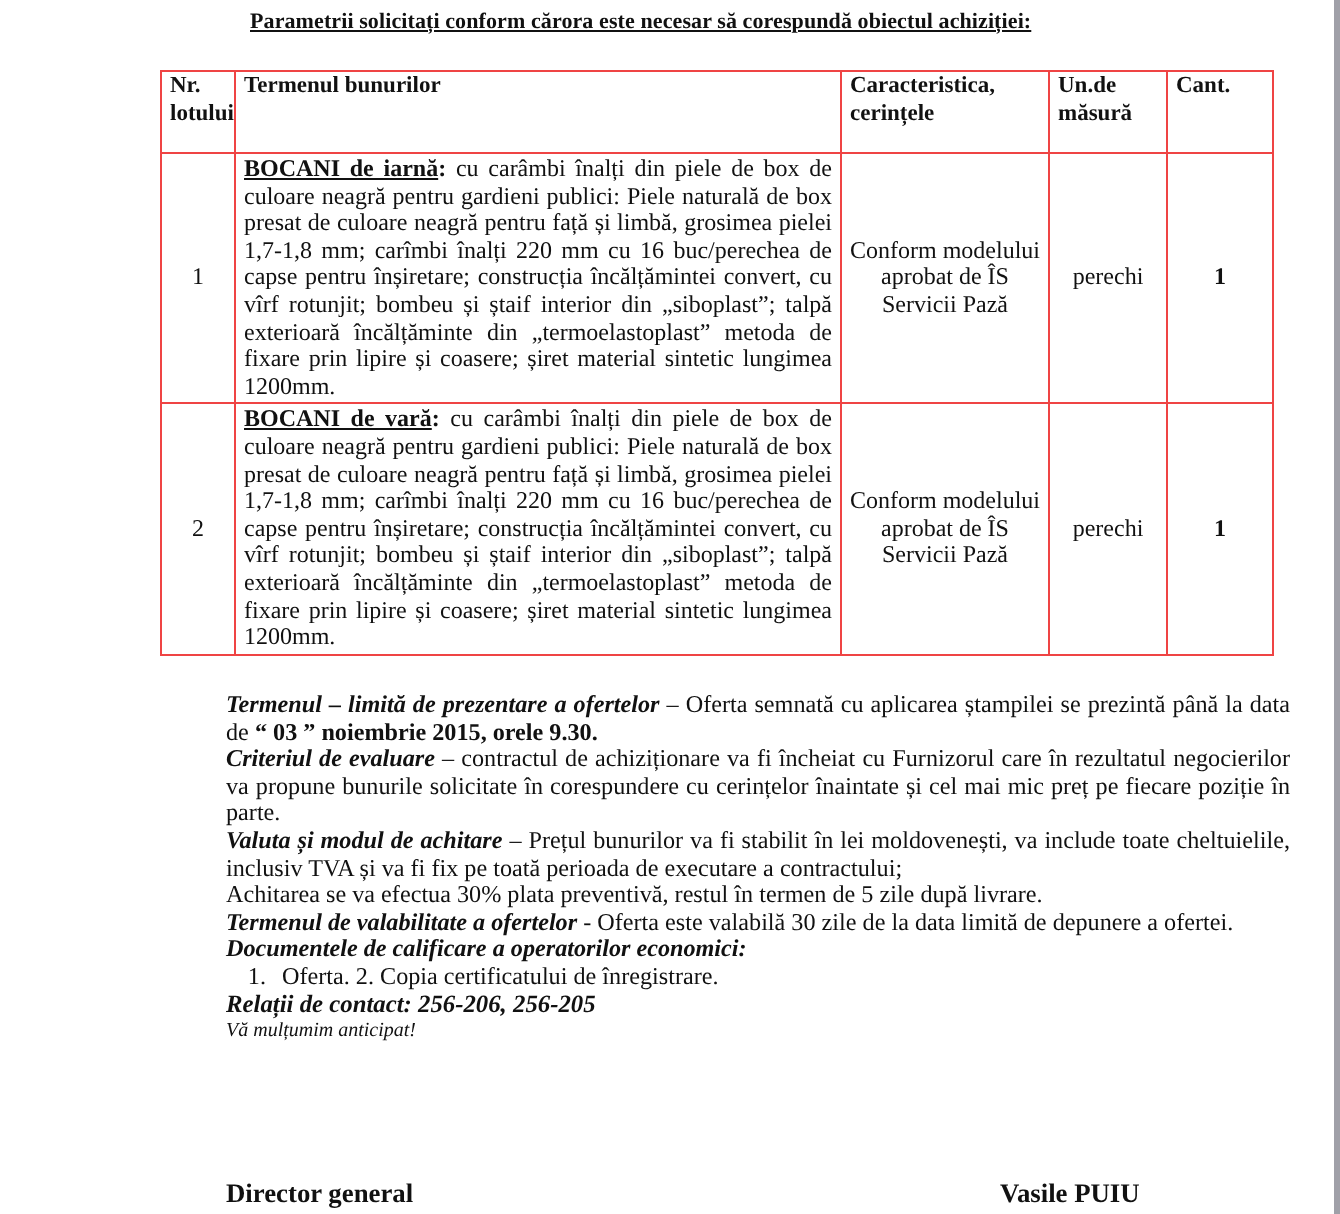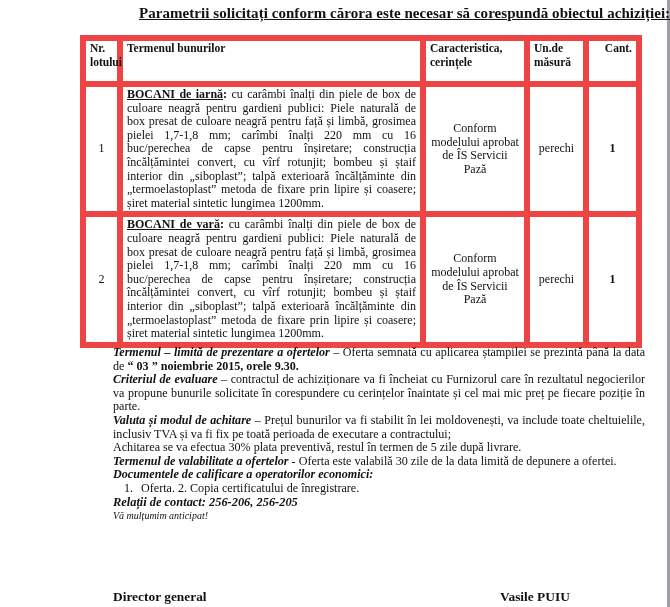--- a/index.html
+++ b/index.html
@@ -8,39 +8,39 @@
     background: #ffffff;
     font-family: "Liberation Serif", "DejaVu Serif", serif;
     color: #111;
     position: relative;
   }
   .right-edge {
     position: absolute; left: 667px; top: 0; width: 3px; height: 607px;
     background: #a0a0a8;
   }
   .title {
-    position: absolute; left: 139px; top: 5px;
-    font-size: 15px; font-weight: bold; text-decoration: underline;
+    position: absolute; left: 125px; top: 5px;
+    font-size: 11px; font-weight: bold; text-decoration: underline;
     white-space: nowrap; letter-spacing: 0.05px; font-family: Liberation Serif, serif;
   }
   table.spec {
     position: absolute; left: 80px; top: 35px;
     border-collapse: collapse;
     table-layout: fixed;
     width: 556px;
     font-size: 12px;
   }
   table.spec th, table.spec td {
-    border: 6px solid #ef4444;
+    border: 1px solid #ef4444;
     vertical-align: top;
     padding: 1px 4px;
     line-height: 13.6px;
   }
   table.spec th { font-weight: bold; text-align: left; height: 38px; font-size: 11.5px; }
-  table.spec th.c { text-align: right; }
+  table.spec th.c { text-align: left; }
   table.spec td.num { text-align: center; vertical-align: middle; }
   table.spec td.mid { text-align: center; vertical-align: middle; }
   table.spec td.qty { text-align: center; vertical-align: middle; font-weight: bold; }
   td.desc { text-align: justify; padding: 2px 4px 1px 6px; }
   td.desc .lead { font-weight: bold; text-decoration: underline; }
   td.desc .colon { font-weight: bold; }
   .body-text {
     position: absolute; left: 113px; top: 346px; width: 532px;
     font-size: 12.1px; line-height: 13.6px; text-align: justify;
   }

